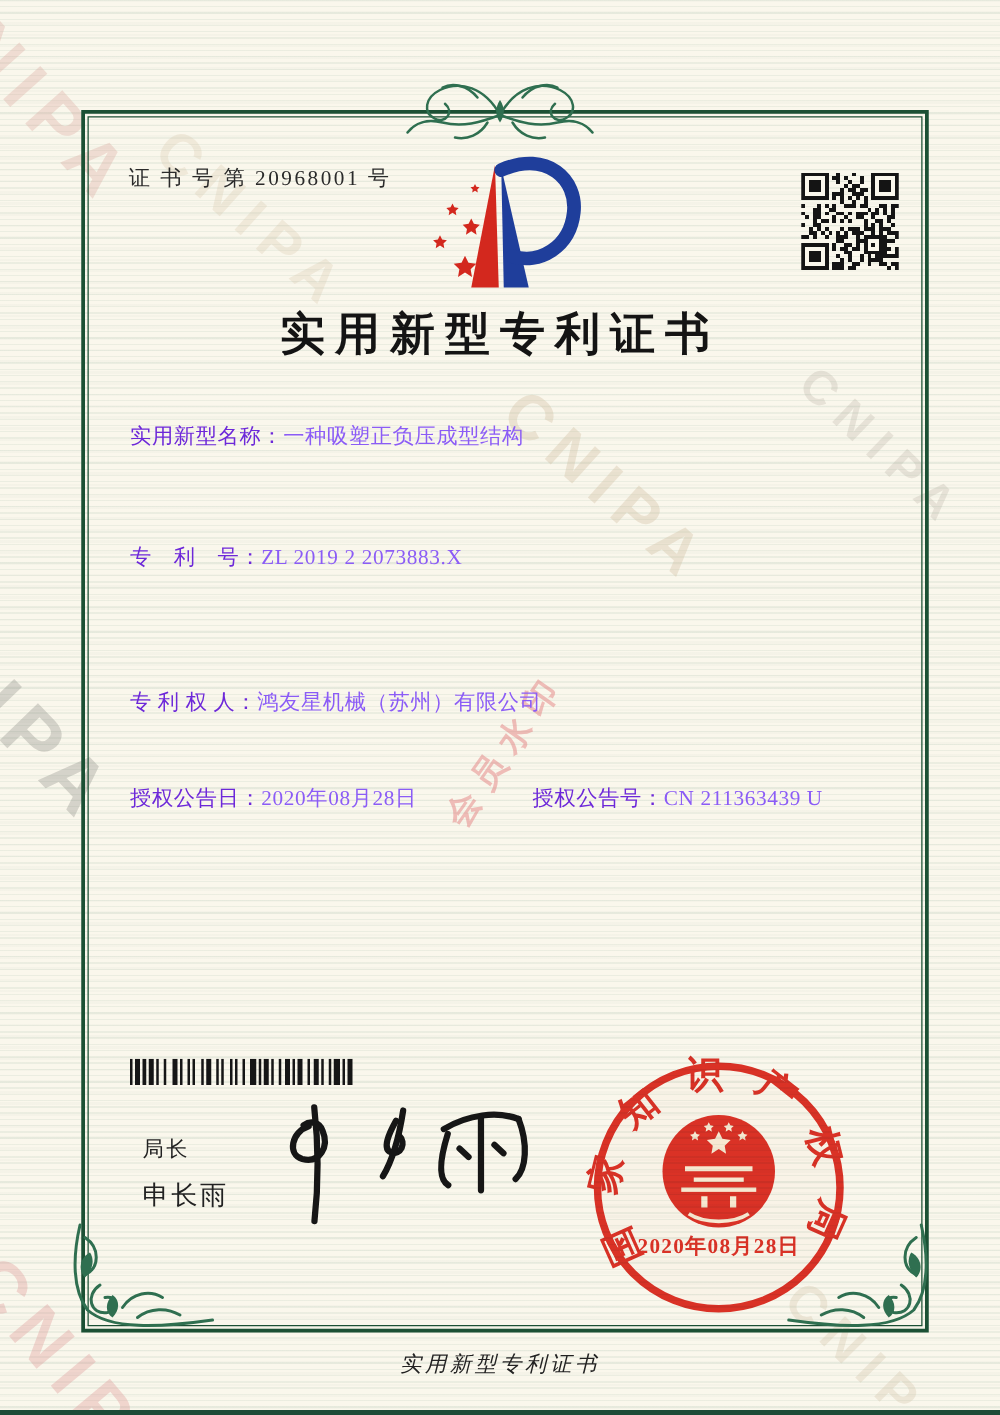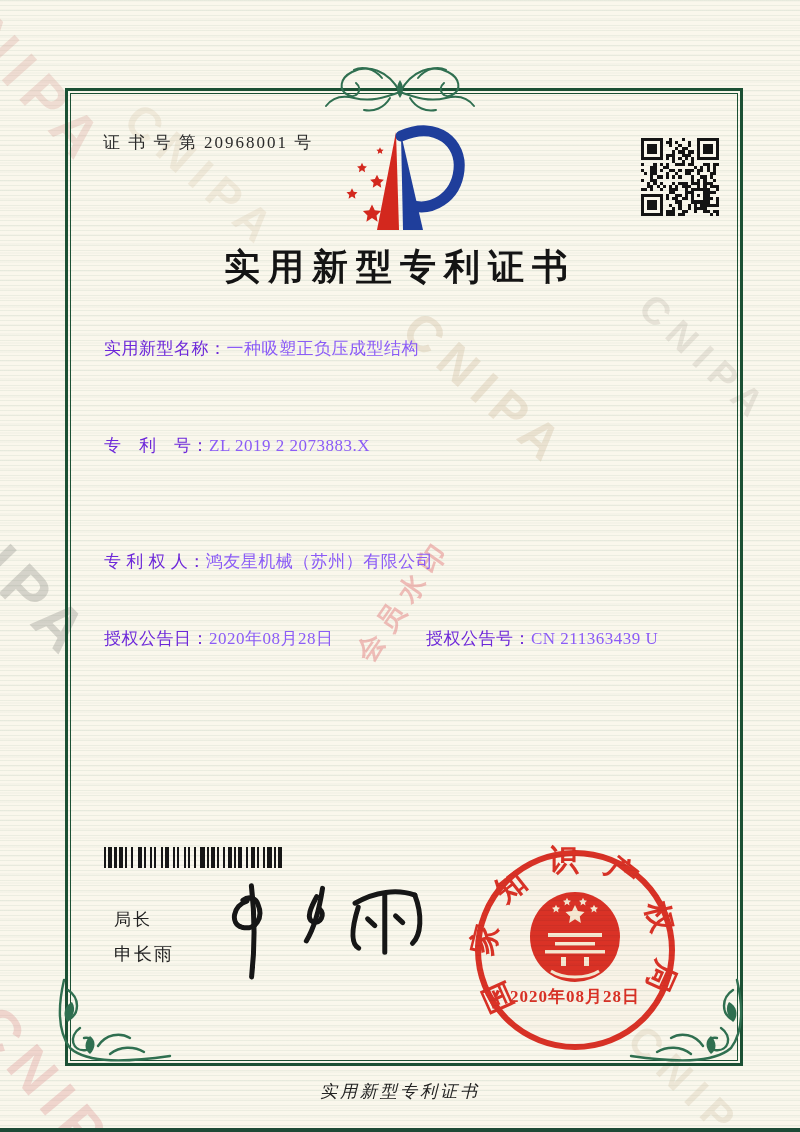--- a/index.html
+++ b/index.html
@@ -72,21 +72,21 @@
   .body-text p { margin:0; text-indent:2em; }
   .barcode {
     position:absolute; left:104px; top:847px; width:218px; height:21px; z-index:4;
     display:flex; align-items:stretch; overflow:hidden;
   }
   .barcode .b { flex:none; height:100%; background:#161616; }
   .barcode .g { flex:none; height:100%; }
   .signoff-title { position:absolute; left:114px; top:908px; z-index:4;
     font-family:"Liberation Sans",sans-serif; font-size:17px; letter-spacing:2px; color:#222; }
   .signoff-name  { position:absolute; left:114px; top:942px; z-index:4;
-    font-family:"Liberation Sans",sans-serif; font-size:18px; letter-spacing:2px; color:#222; }
+    font-family:"Liberation Sans",sans-serif; font-size:21px; letter-spacing:2px; color:#222; }
   .signature { position:absolute; left:214px; top:878px; z-index:4; transform:rotate(-2deg); }
   .seal { position:absolute; left:468px; top:844px; z-index:5; mix-blend-mode:multiply; opacity:0.93; }
   .page-no {
     position:absolute; left:0; right:0; top:1028px; z-index:4;
     text-align:center; font-size:15px; color:#222; letter-spacing:1px;
   }
   .footer-note {
     position:absolute; left:0; right:0; top:1080px; z-index:4;
     text-align:center; font-size:17px; font-style:italic; letter-spacing:3px; color:#222;
   }

